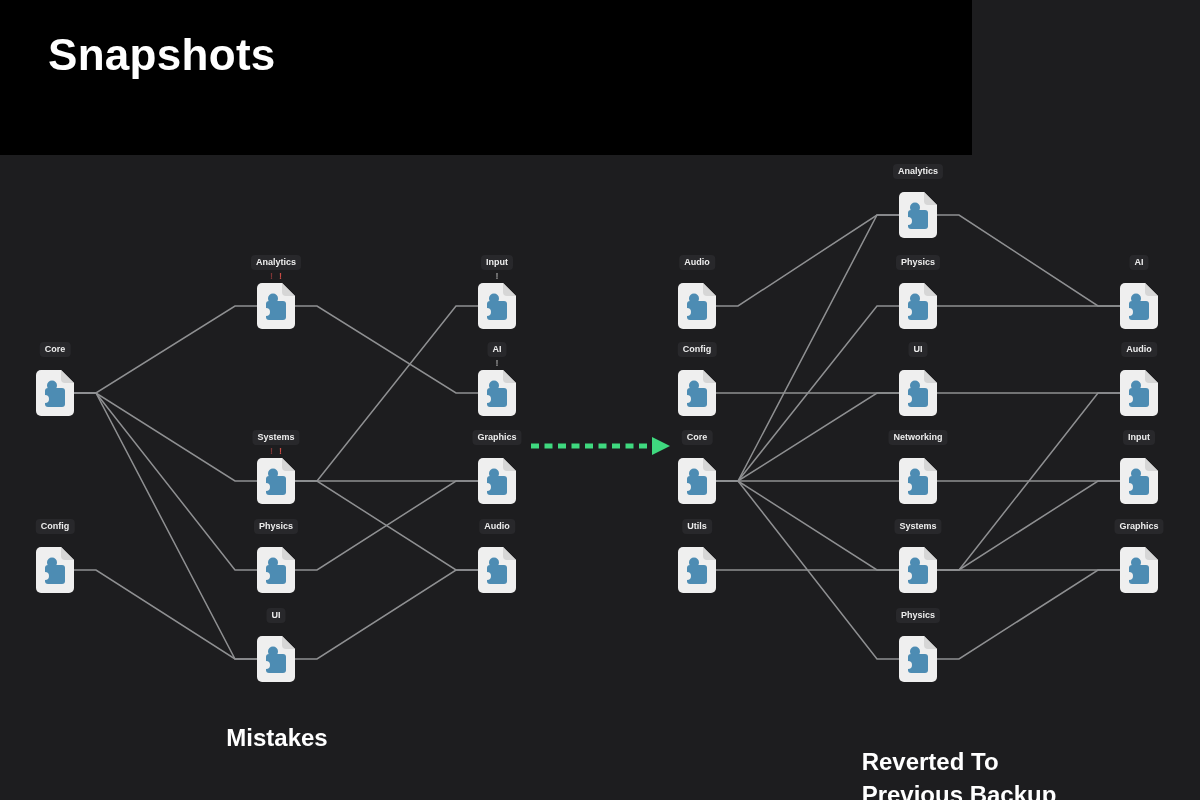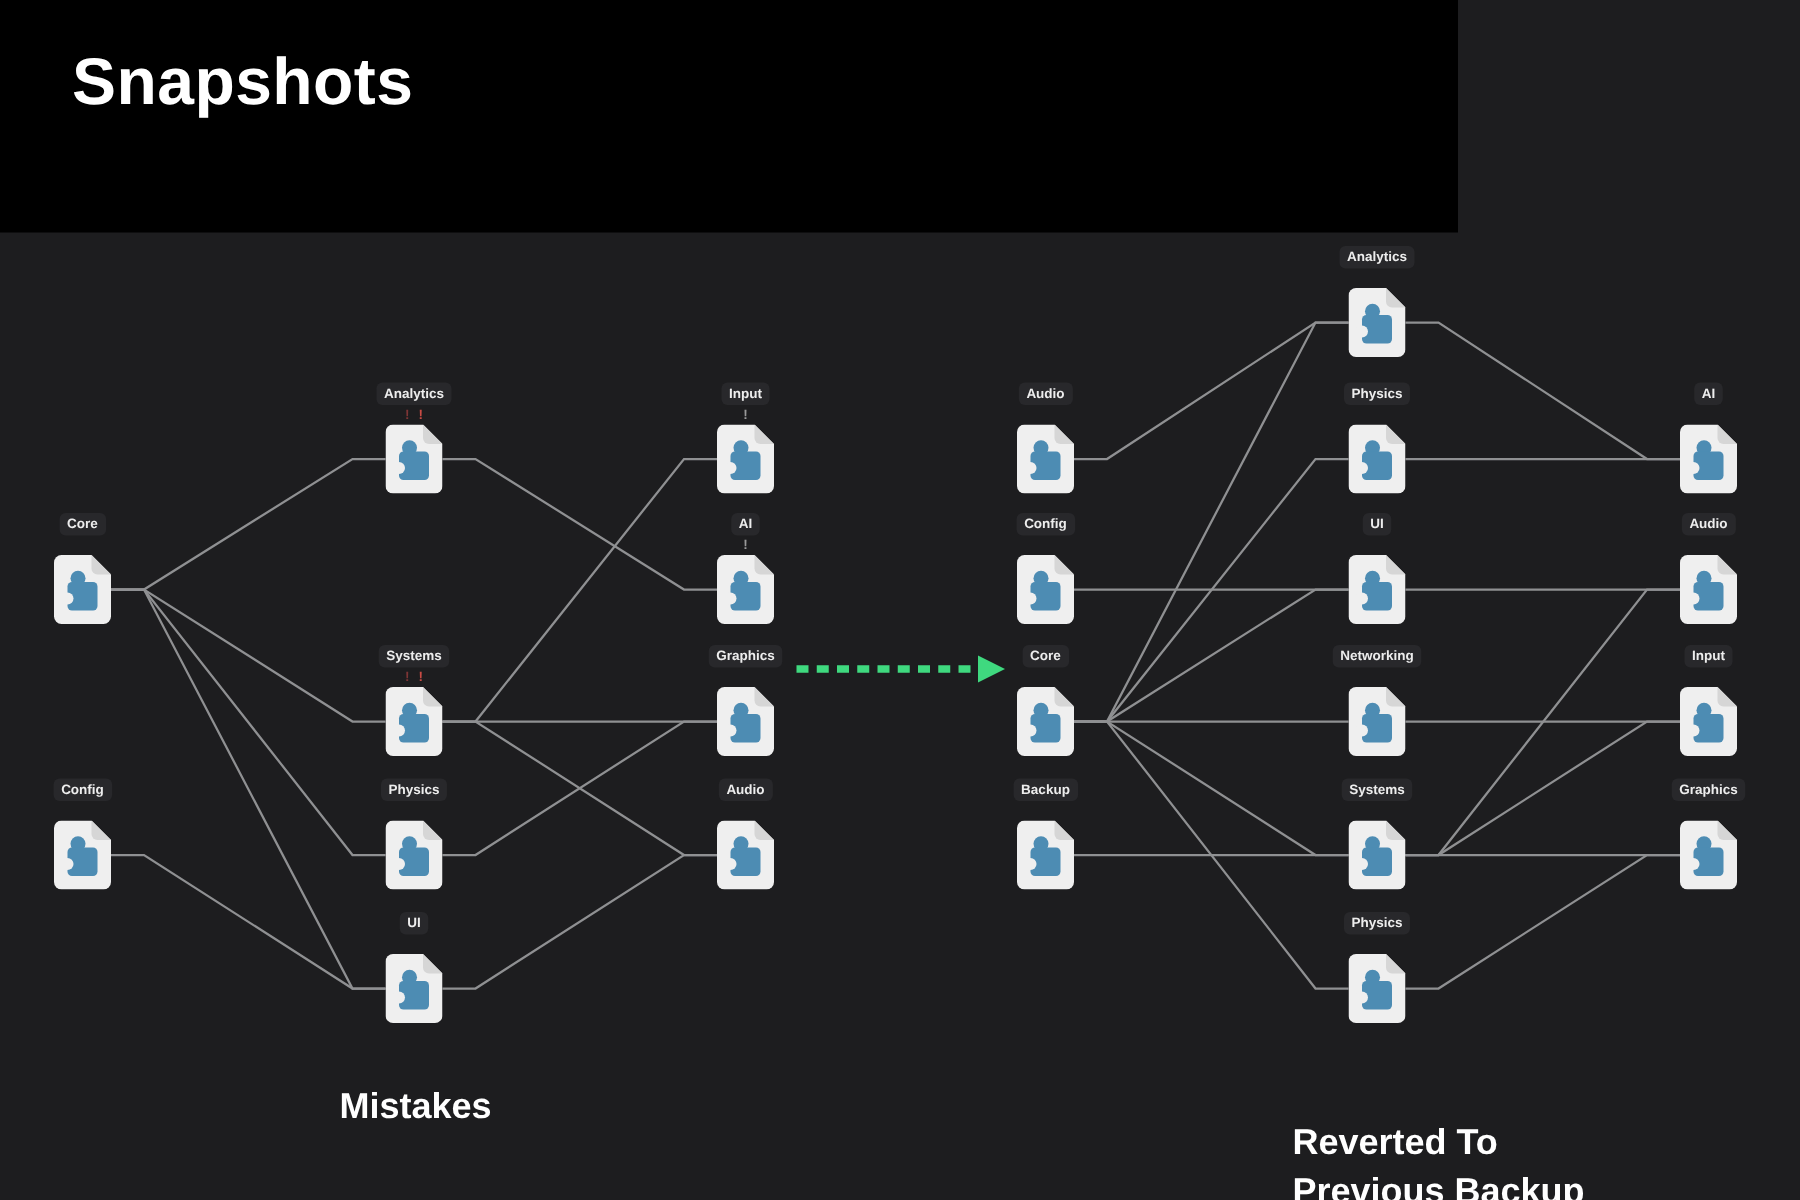--- a/index.html
+++ b/index.html
@@ -229,21 +229,21 @@
         <div class="badge">Core</div>
         <svg class="file-icon" width="38" height="46" viewBox="0 0 38 46">
           <path d="M5 0 H25 L38 13 V41 A5 5 0 0 1 33 46 H5 A5 5 0 0 1 0 41 V5 A5 5 0 0 1 5 0 Z" fill="#efefef"></path>
           <path d="M25 0 L38 13 H29 A4 4 0 0 1 25 9 Z" fill="#d6d6d6"></path>
           <circle cx="16" cy="15.5" r="5" fill="#4d8cb3"></circle>
           <rect x="9" y="18" width="20" height="19" rx="3" fill="#4d8cb3"></rect>
           <circle cx="9" cy="29" r="4" fill="#efefef"></circle>
         </svg>
       </div>
       <div class="node" style="left: 678px; top: 547px;">
-        <div class="badge">Backup</div>
+        <div class="badge">Utils</div>
         <svg class="file-icon" width="38" height="46" viewBox="0 0 38 46">
           <path d="M5 0 H25 L38 13 V41 A5 5 0 0 1 33 46 H5 A5 5 0 0 1 0 41 V5 A5 5 0 0 1 5 0 Z" fill="#efefef"></path>
           <path d="M25 0 L38 13 H29 A4 4 0 0 1 25 9 Z" fill="#d6d6d6"></path>
           <circle cx="16" cy="15.5" r="5" fill="#4d8cb3"></circle>
           <rect x="9" y="18" width="20" height="19" rx="3" fill="#4d8cb3"></rect>
           <circle cx="9" cy="29" r="4" fill="#efefef"></circle>
         </svg>
       </div>
       <div class="node" style="left: 899px; top: 192px;">
         <div class="badge">Analytics</div>

